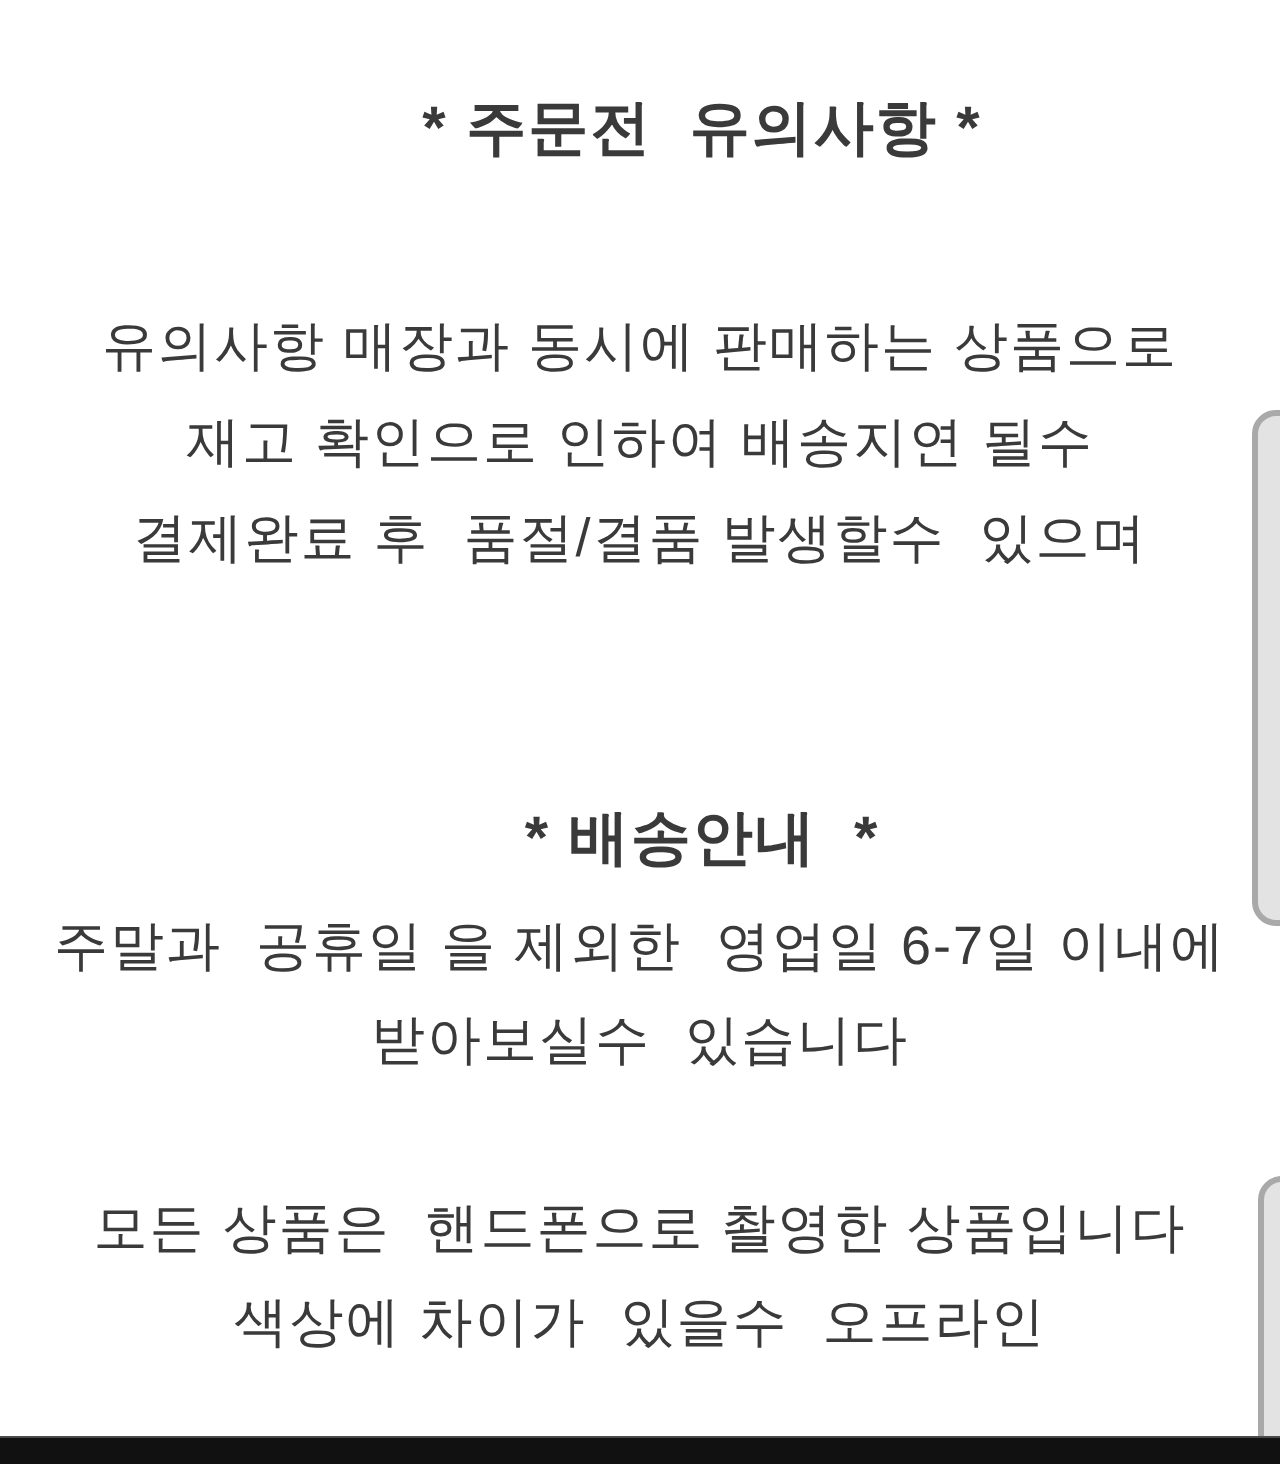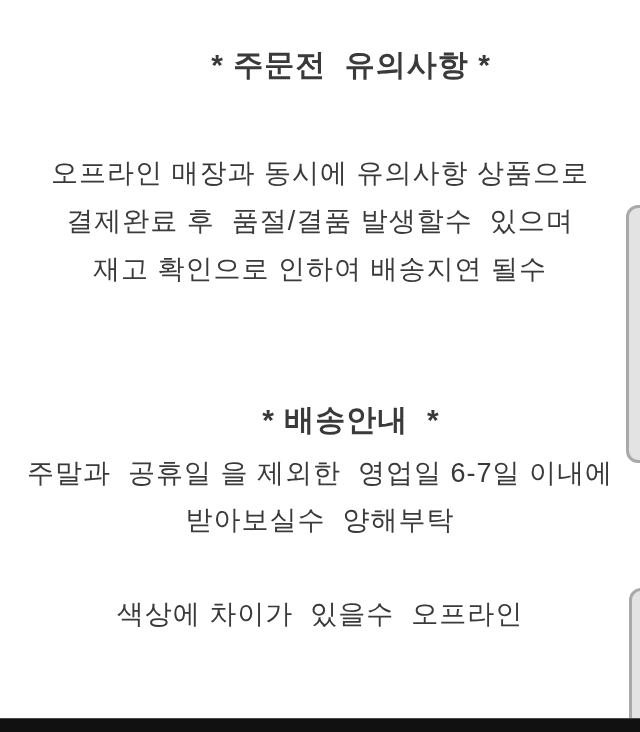--- a/index.html
+++ b/index.html
@@ -82,35 +82,36 @@
 </head>
 <body>
 
 <div class="screen">
 
   <div class="textblock section-title order-title">
     <span class="line">* 주문전  유의사항 *</span>
   </div>
 
   <div class="textblock body-text order-body">
-    <div class="line">오프라인 매장과 동시에 유의사항 상품으로</div>
+    <div class="line">유의사항 매장과 동시에 판매하는 상품으로</div>
+    <div class="line">재고 확인으로 인하여 배송지연 될수</div>
     <div class="line">결제완료 후  품절/결품 발생할수  있으며</div>
-    <div class="line">재고 확인으로 인하여 배송지연 될수</div>
   </div>
 
   <div class="textblock section-title shipping-title">
     <span class="line">* 배송안내  *</span>
   </div>
 
   <div class="textblock body-text tight shipping-body">
     <div class="line">주말과  공휴일 을 제외한  영업일 6-7일 이내에</div>
-    <div class="line">받아보실수  양해부탁</div>
+    <div class="line">받아보실수  있습니다</div>
   </div>
 
   <div class="textblock body-text tight photo-body">
+    <div class="line">모든 상품은  핸드폰으로 촬영한 상품입니다</div>
     <div class="line">색상에 차이가  있을수  오프라인</div>
   </div>
 
   <div class="edge-card edge-card-1"></div>
 
   <div class="edge-card edge-card-2"></div>
 
   <div class="bottom-bar"></div>
 
 </div>

